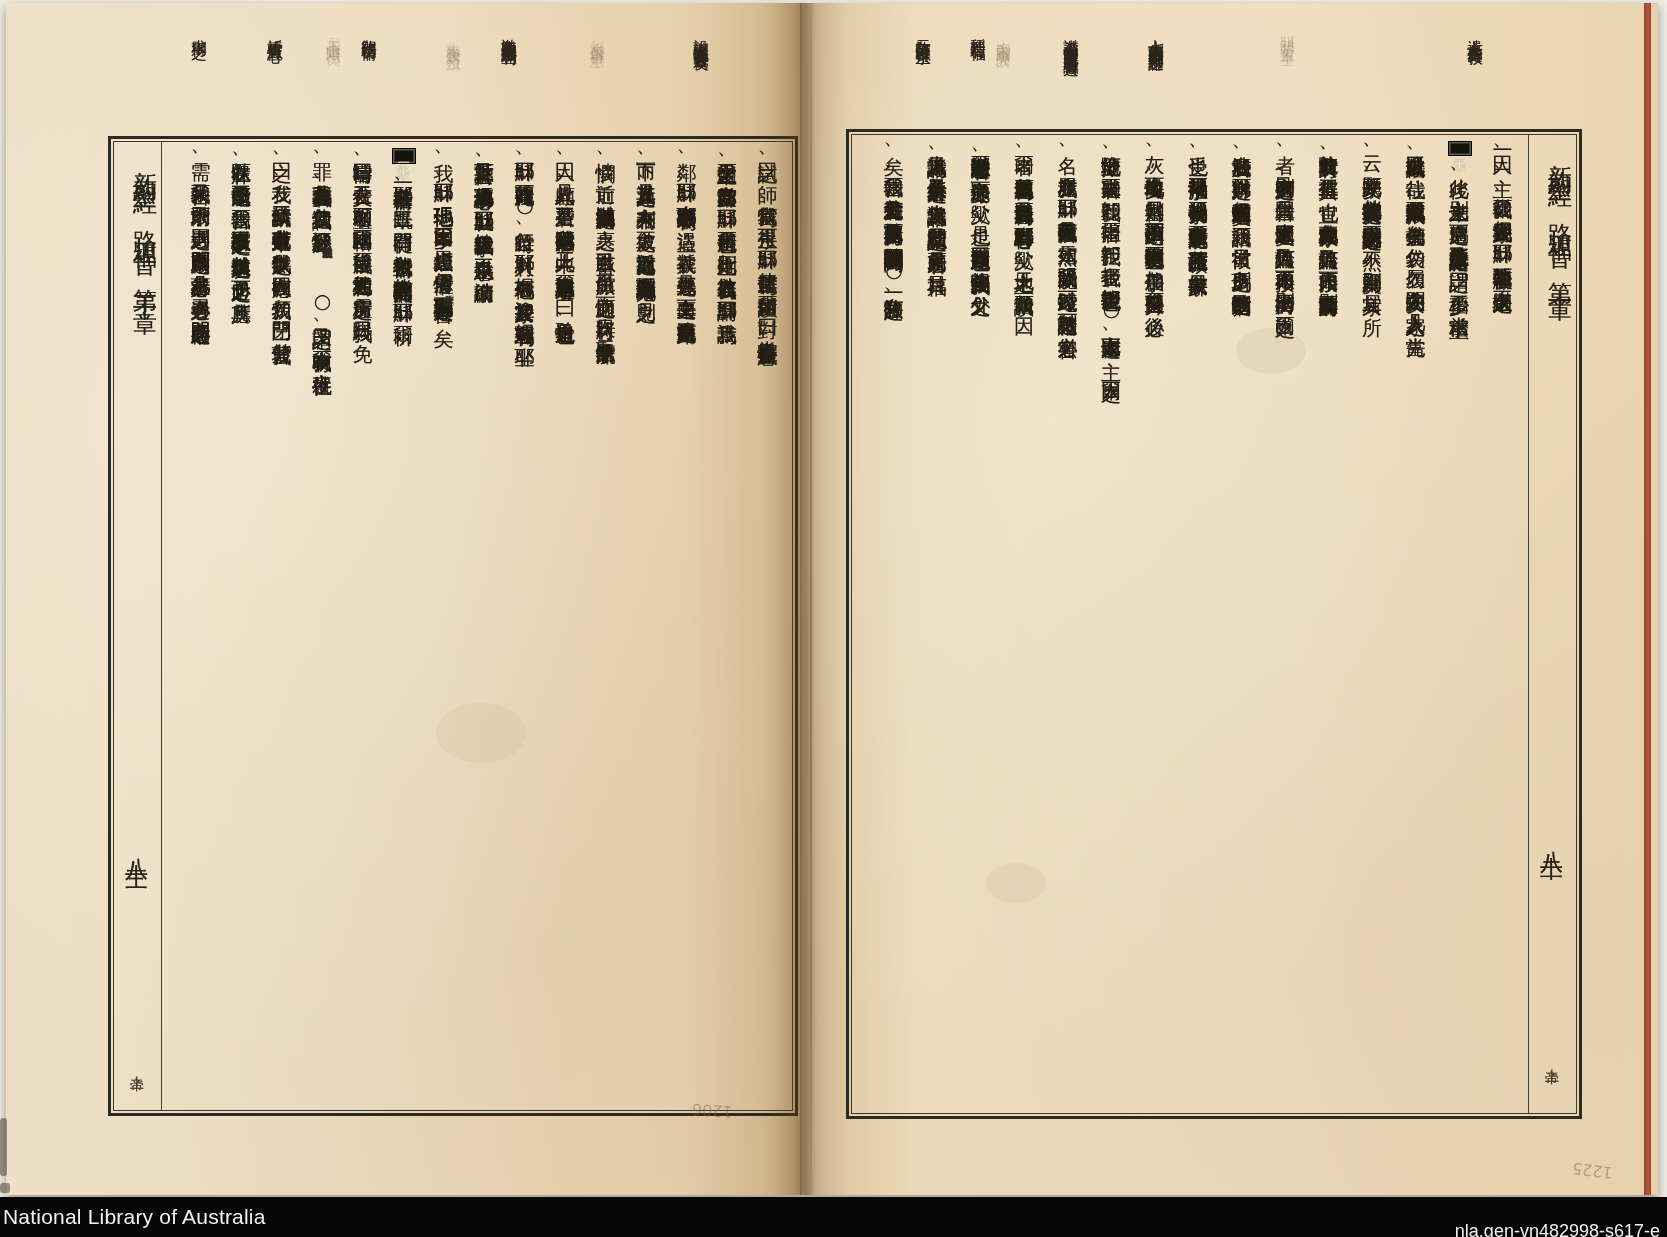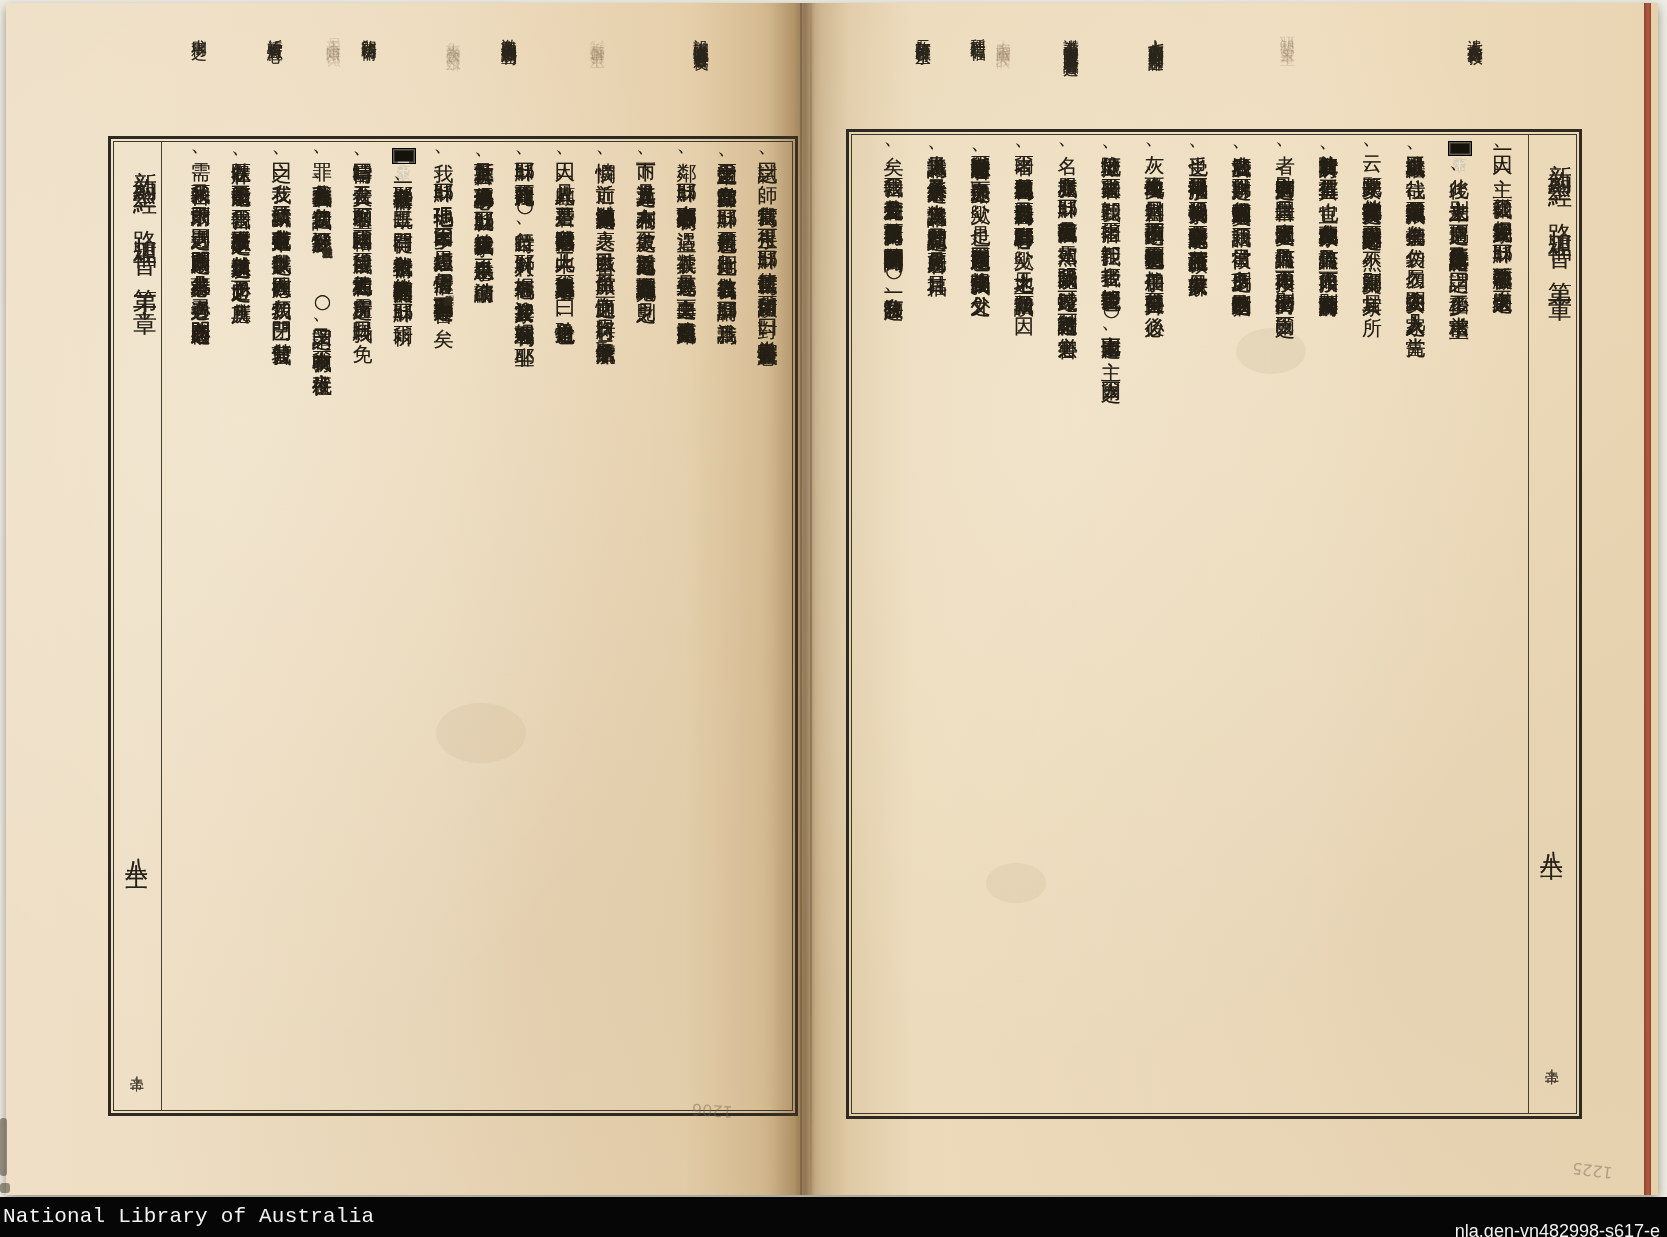--- a/index.html
+++ b/index.html
@@ -56,21 +56,21 @@
     text-shadow:0 0 .4px rgba(25,18,8,.5);}
   .ghost{position:absolute;writing-mode:vertical-rl;height:102px;
     font-size:15px;line-height:18px;letter-spacing:2px;color:rgba(92,74,48,.17);
     transform:scaleX(-1);z-index:1;}
   .pencil{position:absolute;font-family:"DejaVu Sans",sans-serif;font-size:16px;
     color:rgba(115,98,80,.45);z-index:4;}
   .stain{position:absolute;border-radius:50%;pointer-events:none;z-index:1;}
   
   .footer{position:absolute;left:0;top:1197px;width:100%;height:40px;background:#060606;
     font-family:"Liberation Sans",sans-serif;color:#f2f2f2;z-index:10;}
-  .footer .lib{position:absolute;left:3px;top:8px;font-size:21px;letter-spacing:.2px;font-family:Liberation Mono, monospace;}
+  .footer .lib{position:absolute;left:3px;top:8px;font-size:21px;letter-spacing:.2px;}
   .footer .id{position:absolute;right:7px;top:24px;font-size:18px;}
 </style>
 </head>
 <body>
 
 <div class="book">
 
   <div class="page page-left"></div>
 
   <div class="page page-right"></div>

